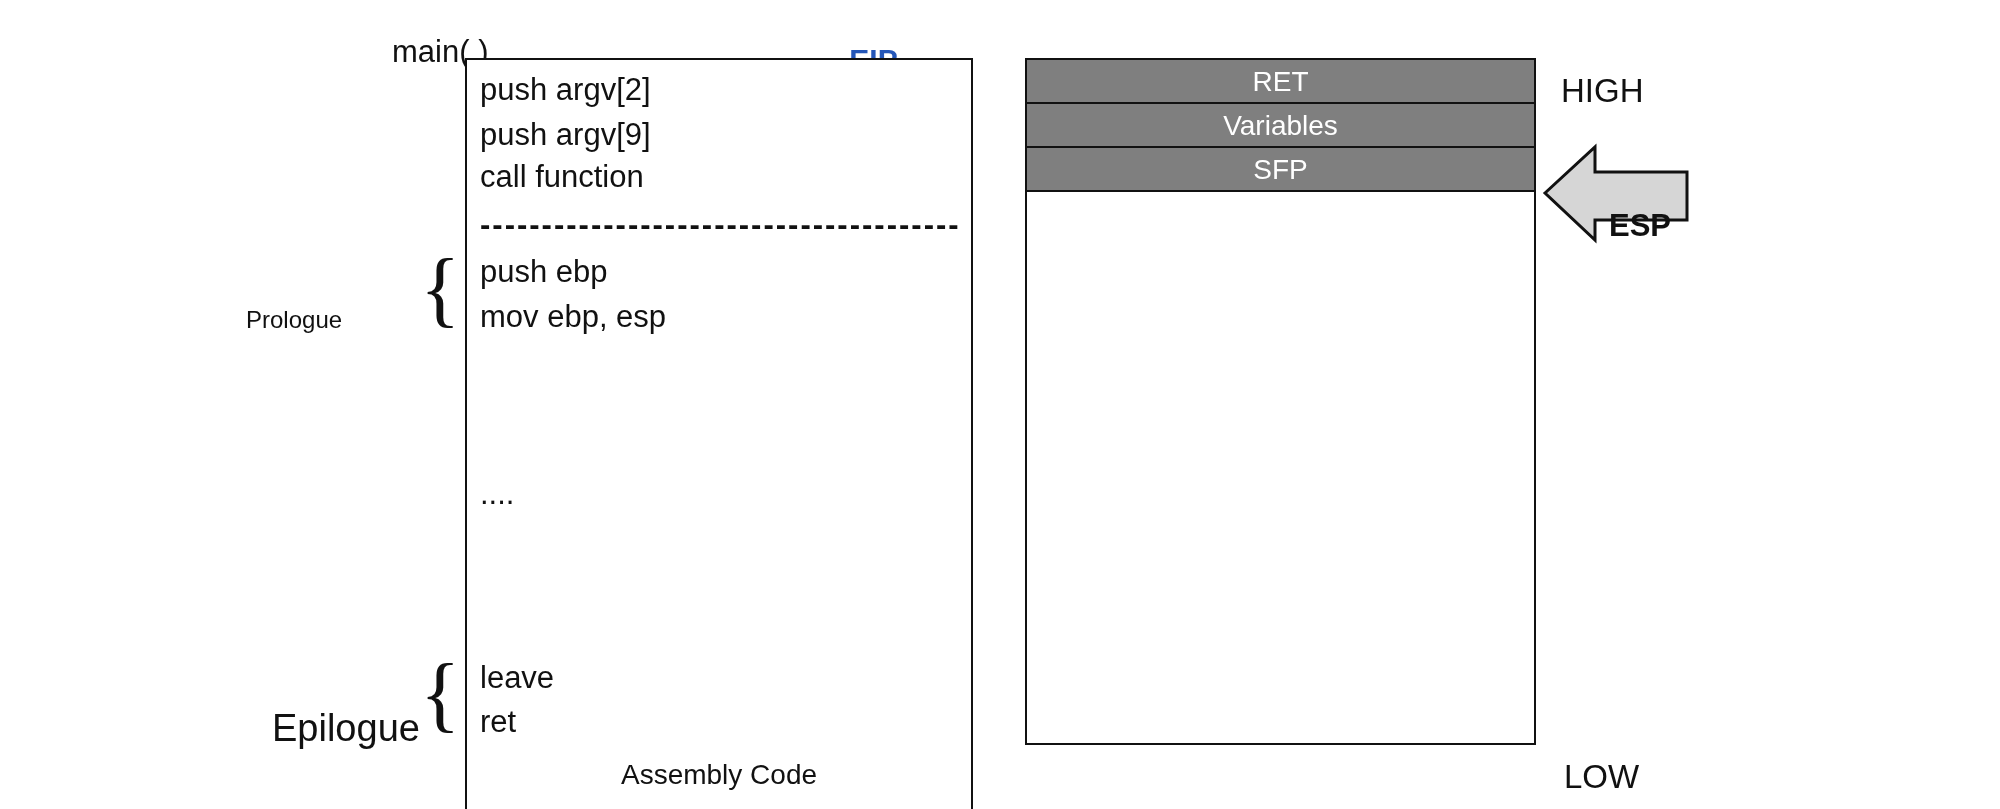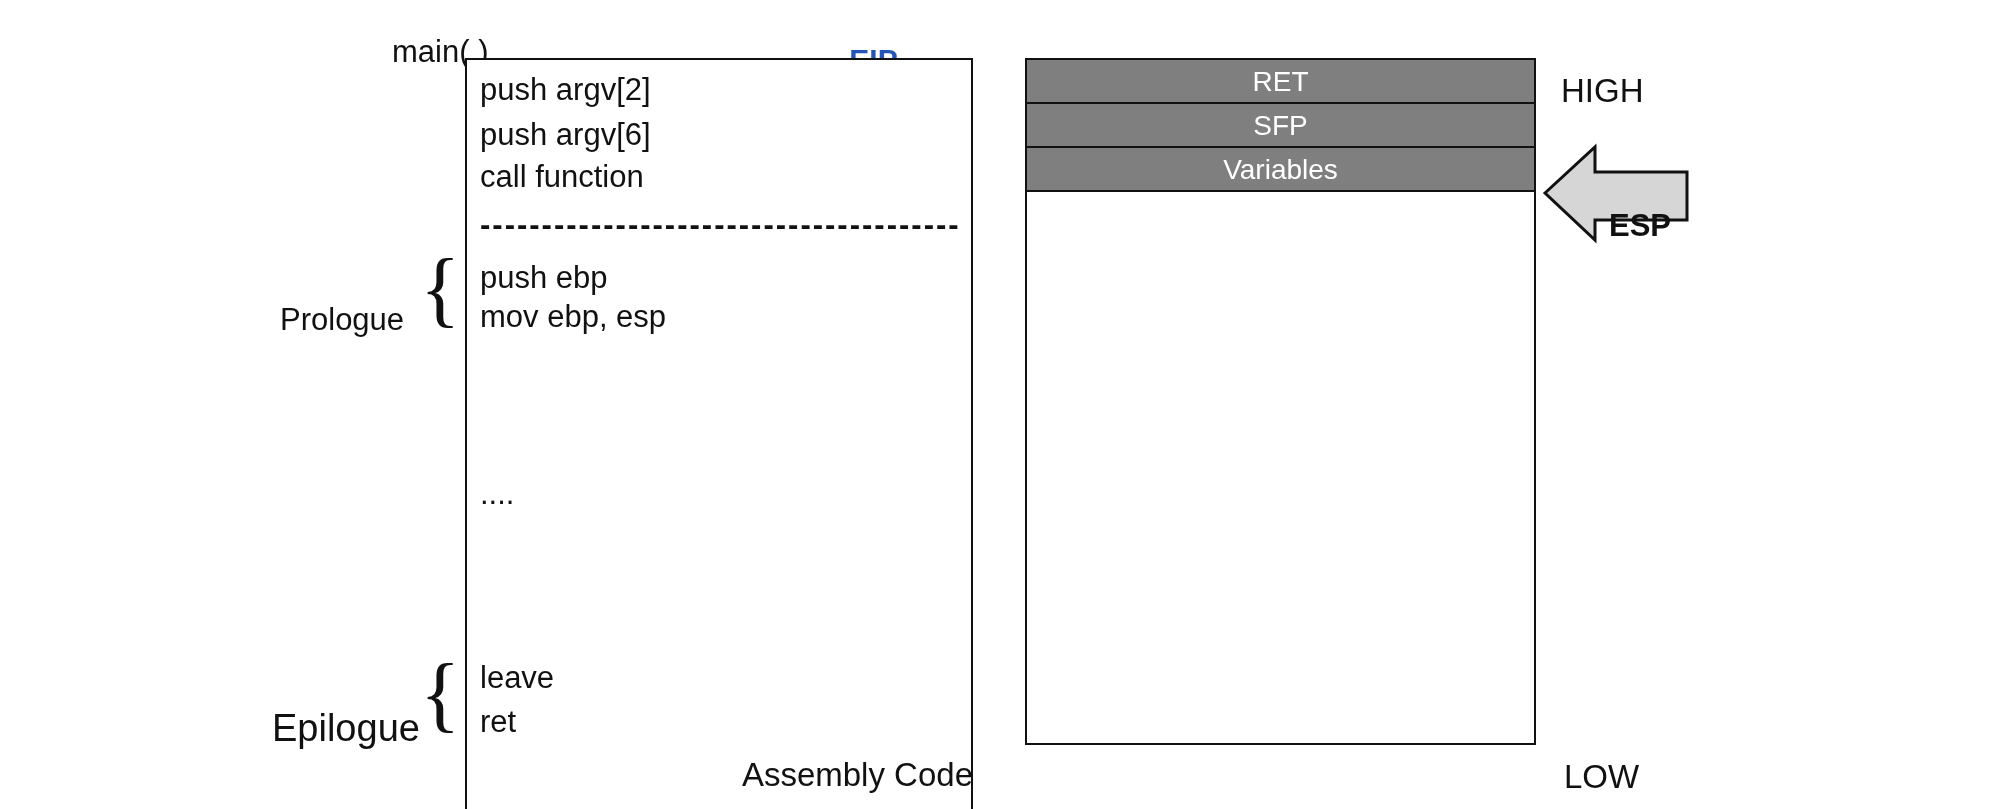--- a/index.html
+++ b/index.html
@@ -39,40 +39,40 @@
     background: #fff; border: 2px solid var(--ink);
   }
   .code {
     position: absolute; left: 13px;
     font-size: 31px; line-height: 38px; white-space: pre;
   }
   .l1 { top: 11px; }
   .l2 { top: 56px; }
   .l3 { top: 98px; }
   .sep { top: 146px; letter-spacing: 2px; font-weight: 600; overflow: hidden; width: 480px; }
-  .l4 { top: 199px; }
+  .l4 { top: 193px; }
   .l5 { top: 238px; }
   .l6 { top: 415px; }
   .l7 { top: 599px; }
   .l8 { top: 643px; }
 
   
-  .prologue-label { left: 280px; top: 270px; font-size: 31px; line-height: 38px; }
+  .prologue-label { left: 246px; top: 270px; font-size: 24px; line-height: 38px; }
   .epilogue-label { left: 272px; top: 678px; font-size: 38px; line-height: 38px; }
   .brace {
     position: absolute; left: 420px;
     font-size: 84px; line-height: 84px; font-family: "Liberation Serif", serif;
   }
   .brace-prologue { top: 247px; }
   .brace-epilogue { top: 652px; }
 
   
   .caption {
-    position: absolute; text-align: right;
-    font-size: 33px; line-height: 40px;
+    position: absolute; text-align: center;
+    font-size: 28px; line-height: 40px;
   }
   .asm-caption { left: 465px; width: 508px; top: 755px; }
   .stack-caption { left: 1025px; width: 511px; top: 755px; }
 
   
   .stack-box {
     position: absolute; left: 1025px; top: 58px;
     width: 511px; height: 687px;
     background: #fff; border: 2px solid var(--ink);
   }
@@ -107,41 +107,41 @@
 
 <div class="canvas">
 
   <div class="txt main-label">main( )</div>
   <div class="eip">
     <span class="eip-arrow">←</span><span>EIP</span>
   </div>
 
   <div class="asm-box">
     <div class="code l1">push argv[2]</div>
-    <div class="code l2">push argv[6]</div>
+    <div class="code l2">push argv[9]</div>
     <div class="code l3">call function</div>
     <div class="code sep">----------------------------------------</div>
     <div class="code l4">push ebp</div>
     <div class="code l5">mov ebp, esp</div>
     <div class="code l6">....</div>
     <div class="code l7">leave</div>
     <div class="code l8">ret</div>
   </div>
 
   <div class="txt prologue-label">Prologue</div>
   <div class="brace brace-prologue">{</div>
   <div class="txt epilogue-label">Epilogue</div>
   <div class="brace brace-epilogue">{</div>
 
   <div class="caption asm-caption">Assembly Code</div>
 
   <div class="stack-box">
     <div class="stack-cell">RET</div>
+    <div class="stack-cell">Variables</div>
     <div class="stack-cell">SFP</div>
-    <div class="stack-cell">Variables</div>
   </div>
 
   <div class="txt high-label">HIGH</div>
   <div class="txt low-label">LOW</div>
 
   <svg class="esp-arrow-svg" viewBox="0 0 152 104" aria-hidden="true">
     <polygon points="5,51 55,5 55,30 147,30 147,78 55,78 55,98"></polygon>
   </svg>
   <div class="txt esp-label">ESP</div>
 

